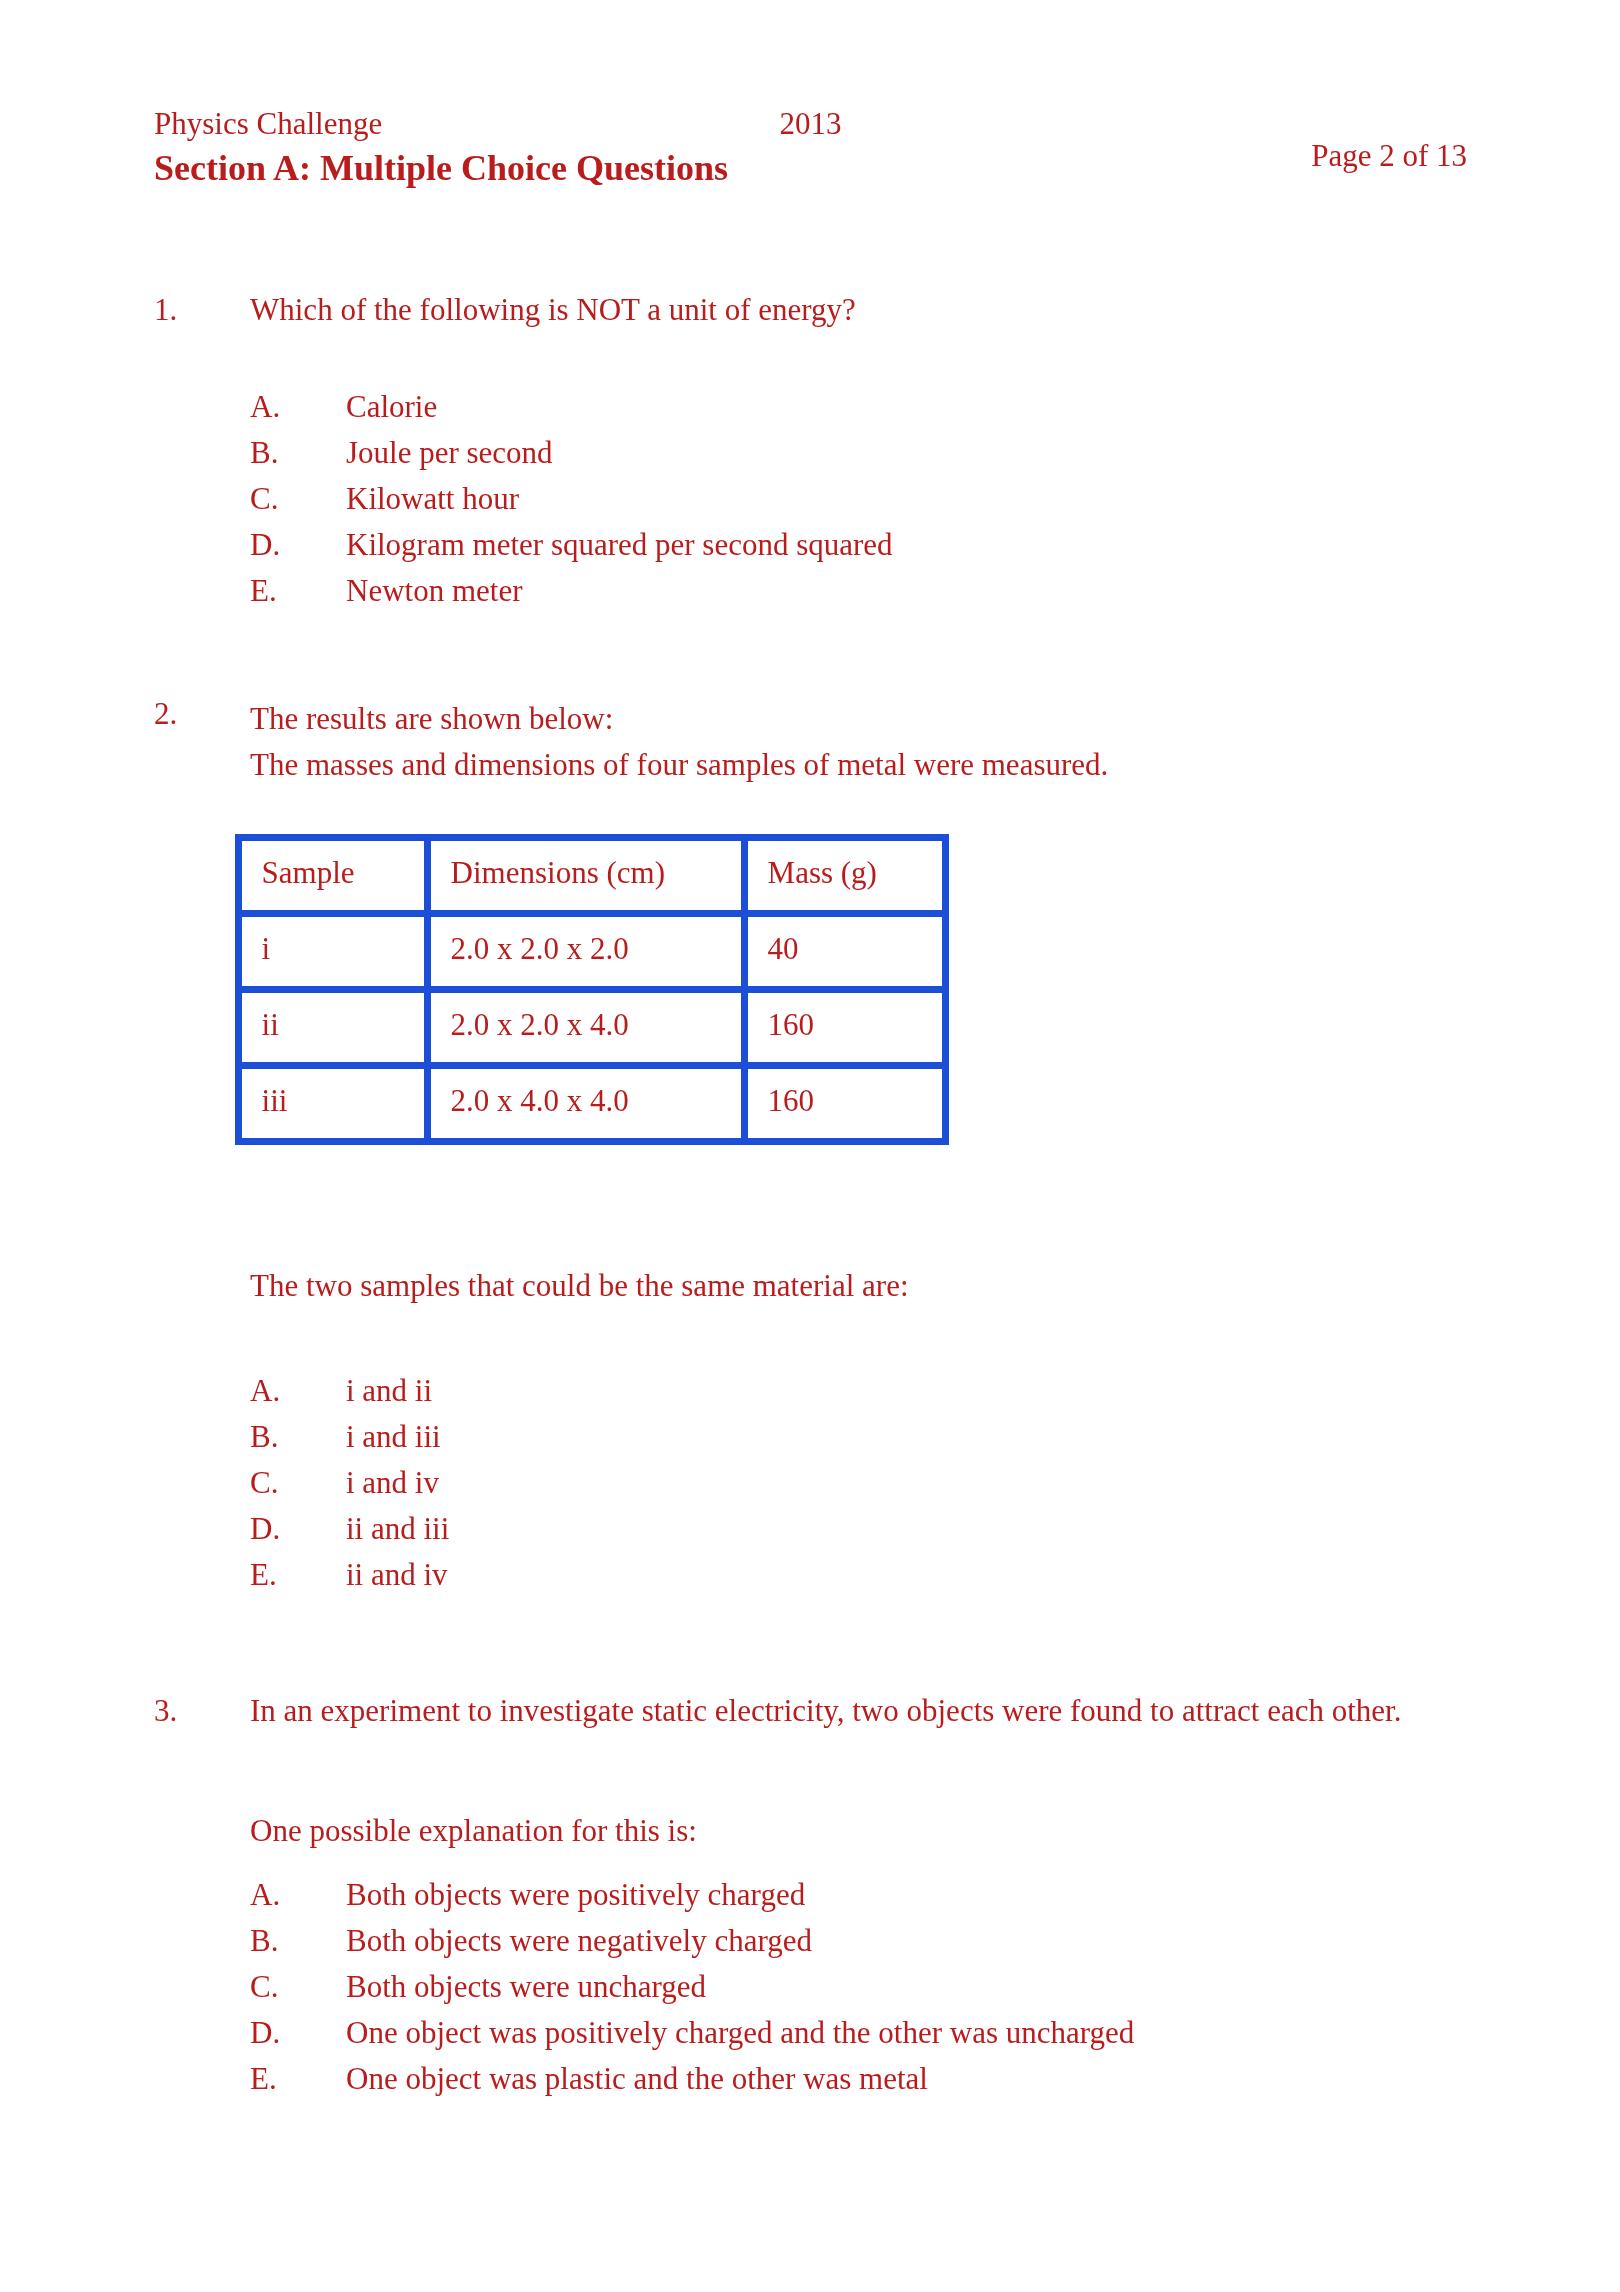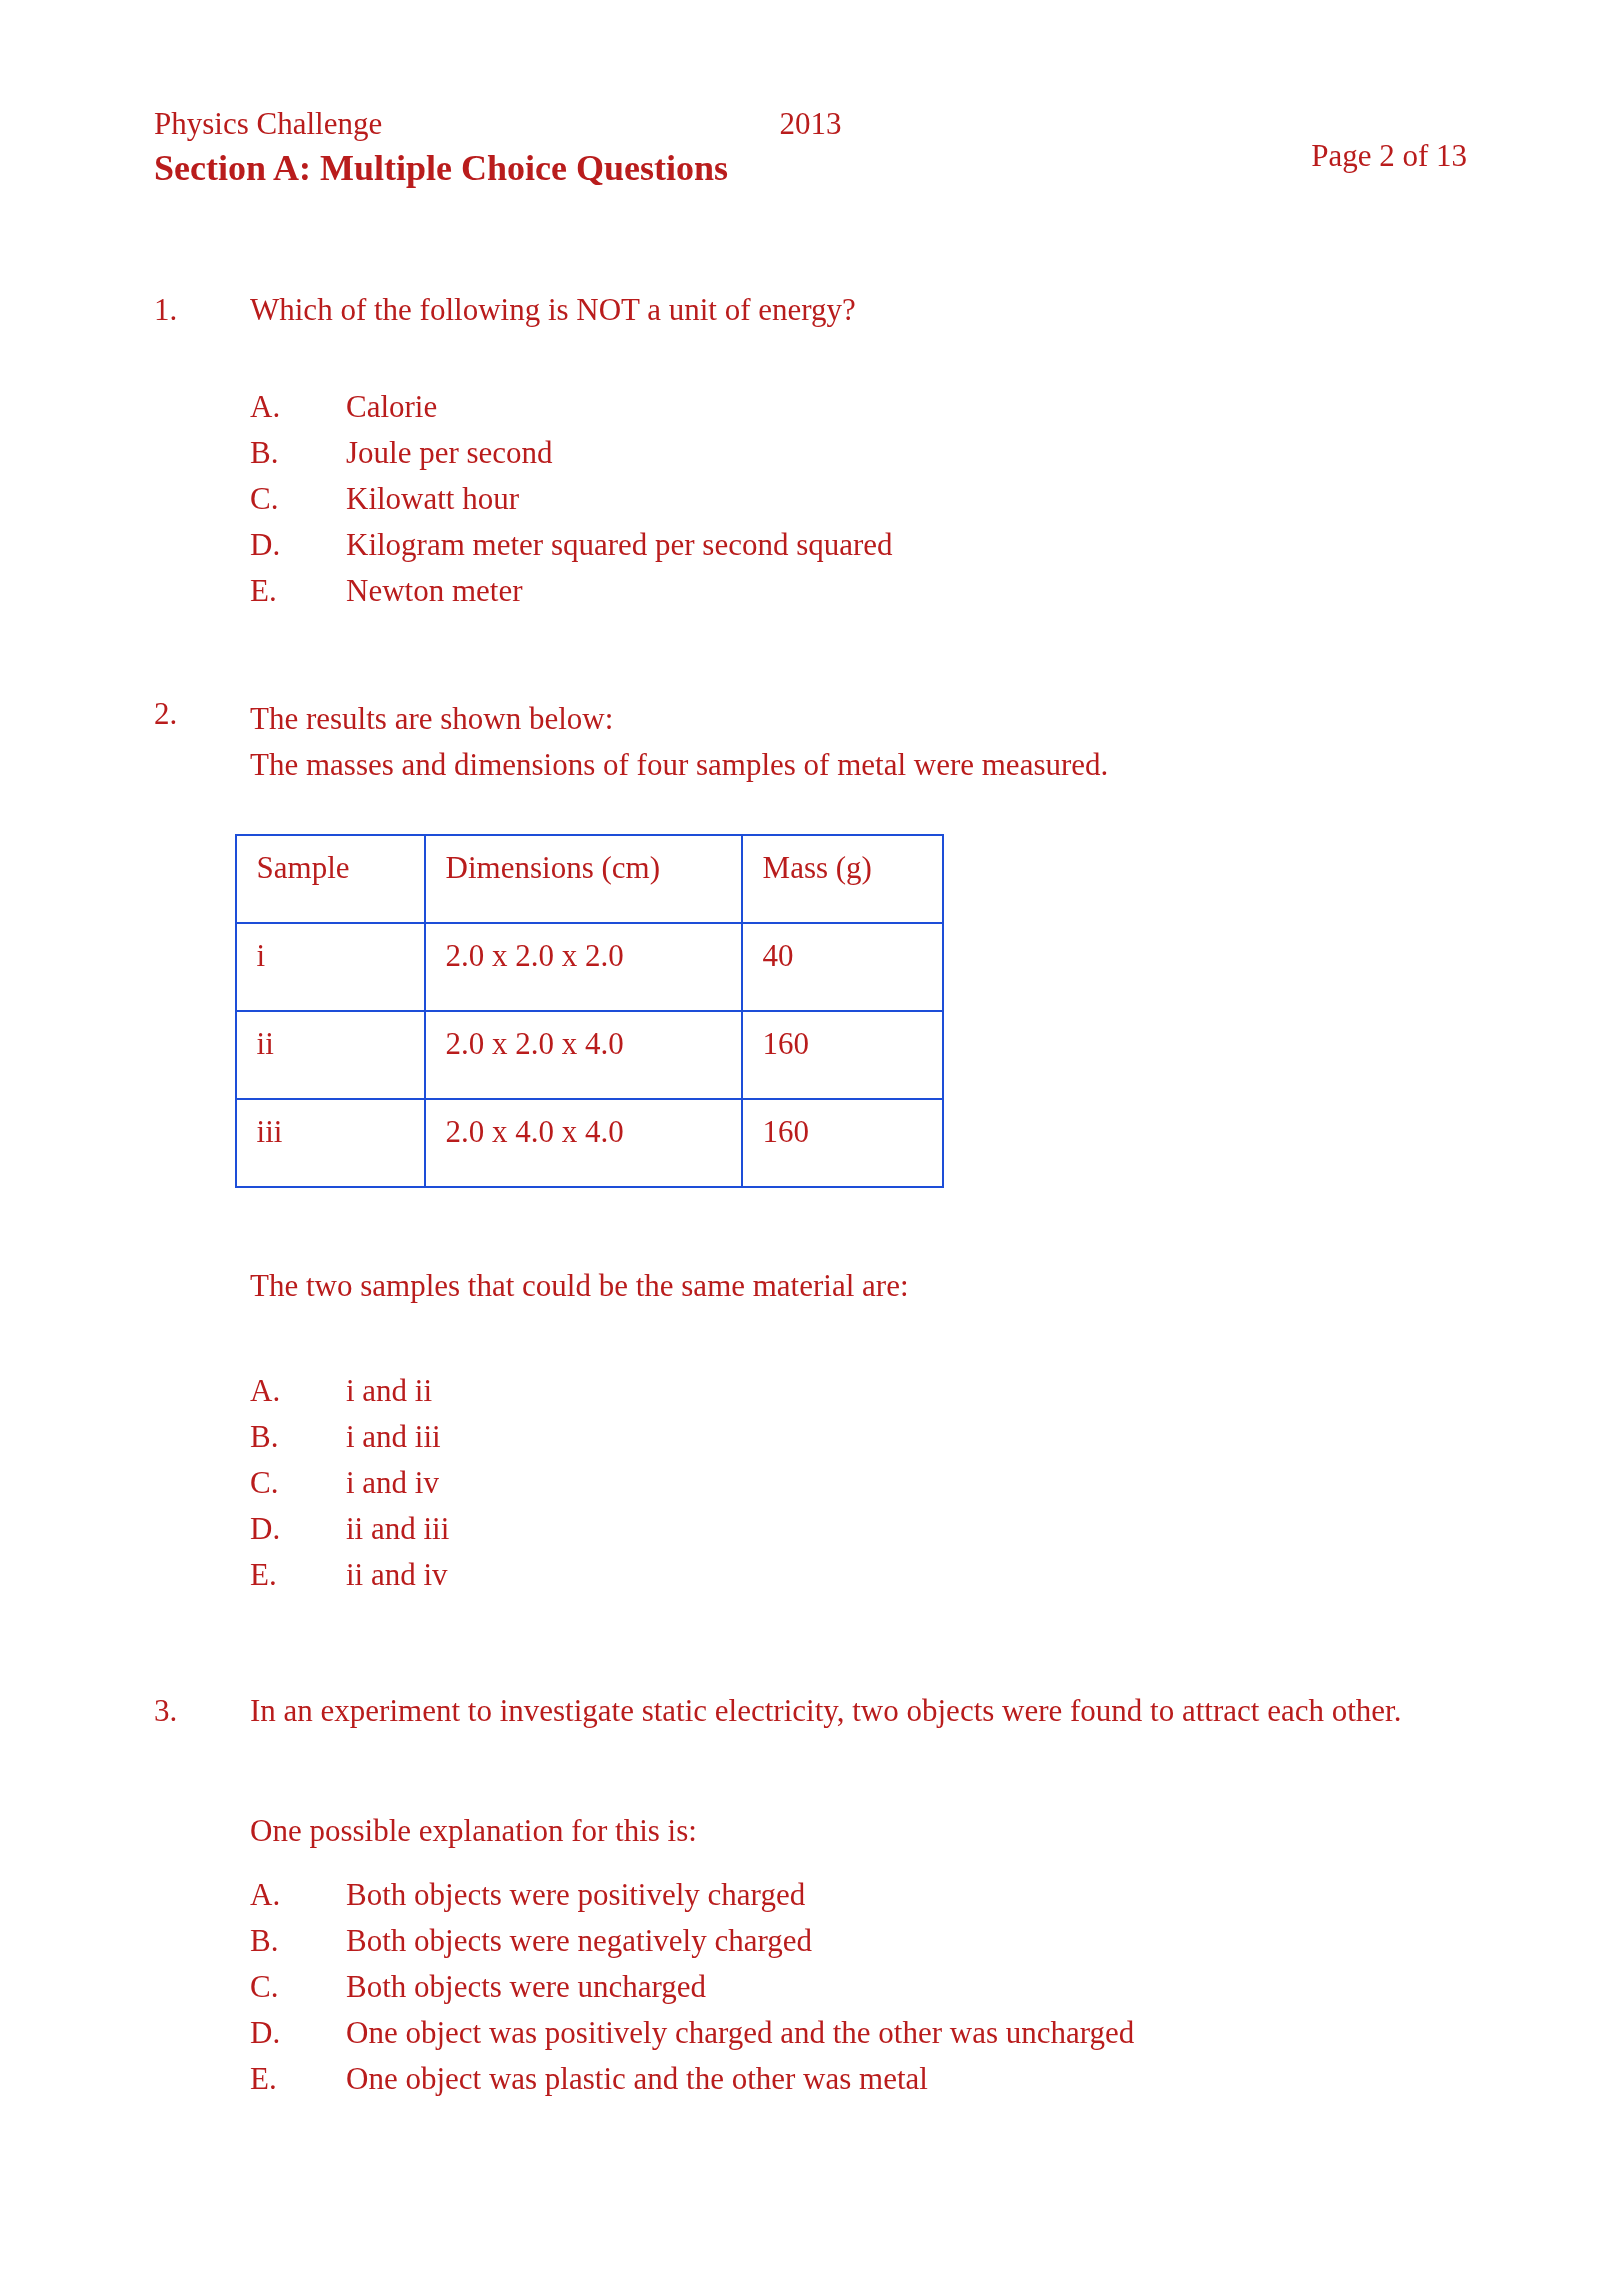--- a/index.html
+++ b/index.html
@@ -59,22 +59,22 @@
   .data-table {
     position: absolute;
     top: 834px;
     left: 235px;
     border-collapse: collapse;
     table-layout: fixed;
     font-size: 31px;
     font-family: "Liberation Serif", "DejaVu Serif", serif;
   }
   .data-table td {
-    border: 2px solid #1d4ed8;
-    height: 88px;
+    border: 7px solid #1d4ed8;
+    height: 76px;
     box-sizing: border-box;
     padding: 13.7px 5.9px 0 19.6px;
     vertical-align: top;
     background: #ffffff;
   }
   .col-sample { width: 189px; }
   .col-dims   { width: 317px; }
   .col-mass   { width: 201px; }
 </style>
 </head>

